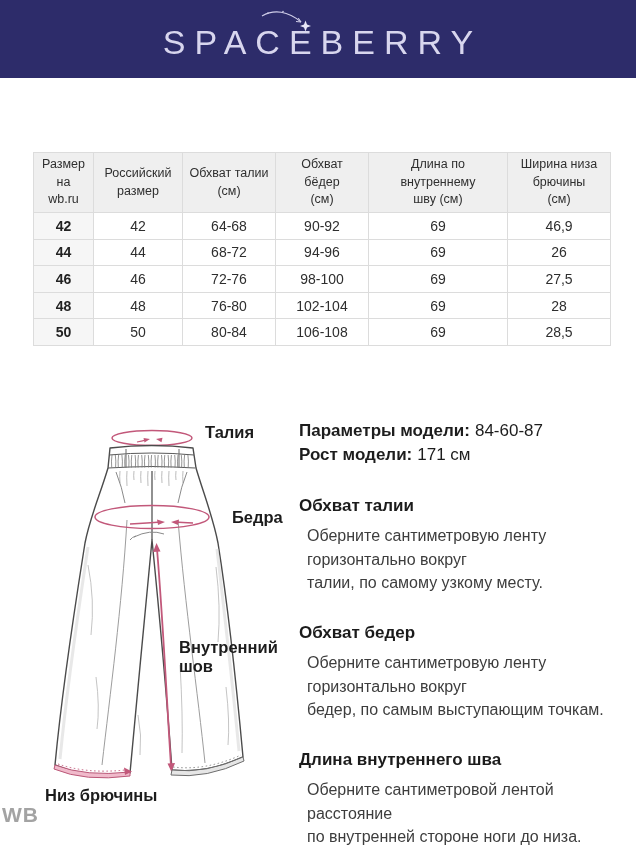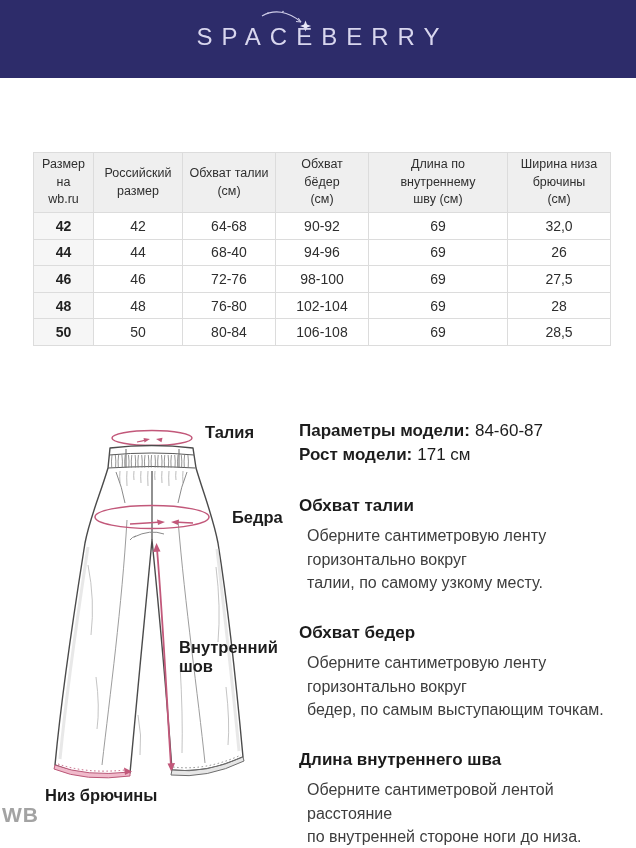--- a/index.html
+++ b/index.html
@@ -9,21 +9,21 @@
     font-family:"Liberation Sans", sans-serif; color:#1e1e1e;
   }
 
   
   .header {
     position:absolute; left:0; top:0; width:636px; height:78px;
     background:#2d2c6a;
   }
   .logo-text {
     position:absolute; left:0; right:0; top:23px; text-align:center;
-    font-size:24px; font-weight:400; letter-spacing:9px;
+    font-size:34px; font-weight:400; letter-spacing:9px;
     color:#d8d6ee; text-indent:9px;
   }
   .comet { position:absolute; left:256px; top:7px; }
 
   
   table.size-table {
     position:absolute; left:33px; top:152px;
     border-collapse:collapse; table-layout:fixed;
   }
   .size-table th, .size-table td {
@@ -111,26 +111,26 @@
 (см)</th>
       </tr>
   </thead>
   <tbody>
       <tr>
         <td class="first-col">42</td>
         <td>42</td>
         <td>64-68</td>
         <td>90-92</td>
         <td>69</td>
-        <td>32,0</td>
+        <td>46,9</td>
       </tr>
       <tr>
         <td class="first-col">44</td>
         <td>44</td>
-        <td>68-40</td>
+        <td>68-72</td>
         <td>94-96</td>
         <td>69</td>
         <td>26</td>
       </tr>
       <tr>
         <td class="first-col">46</td>
         <td>46</td>
         <td>72-76</td>
         <td>98-100</td>
         <td>69</td>

